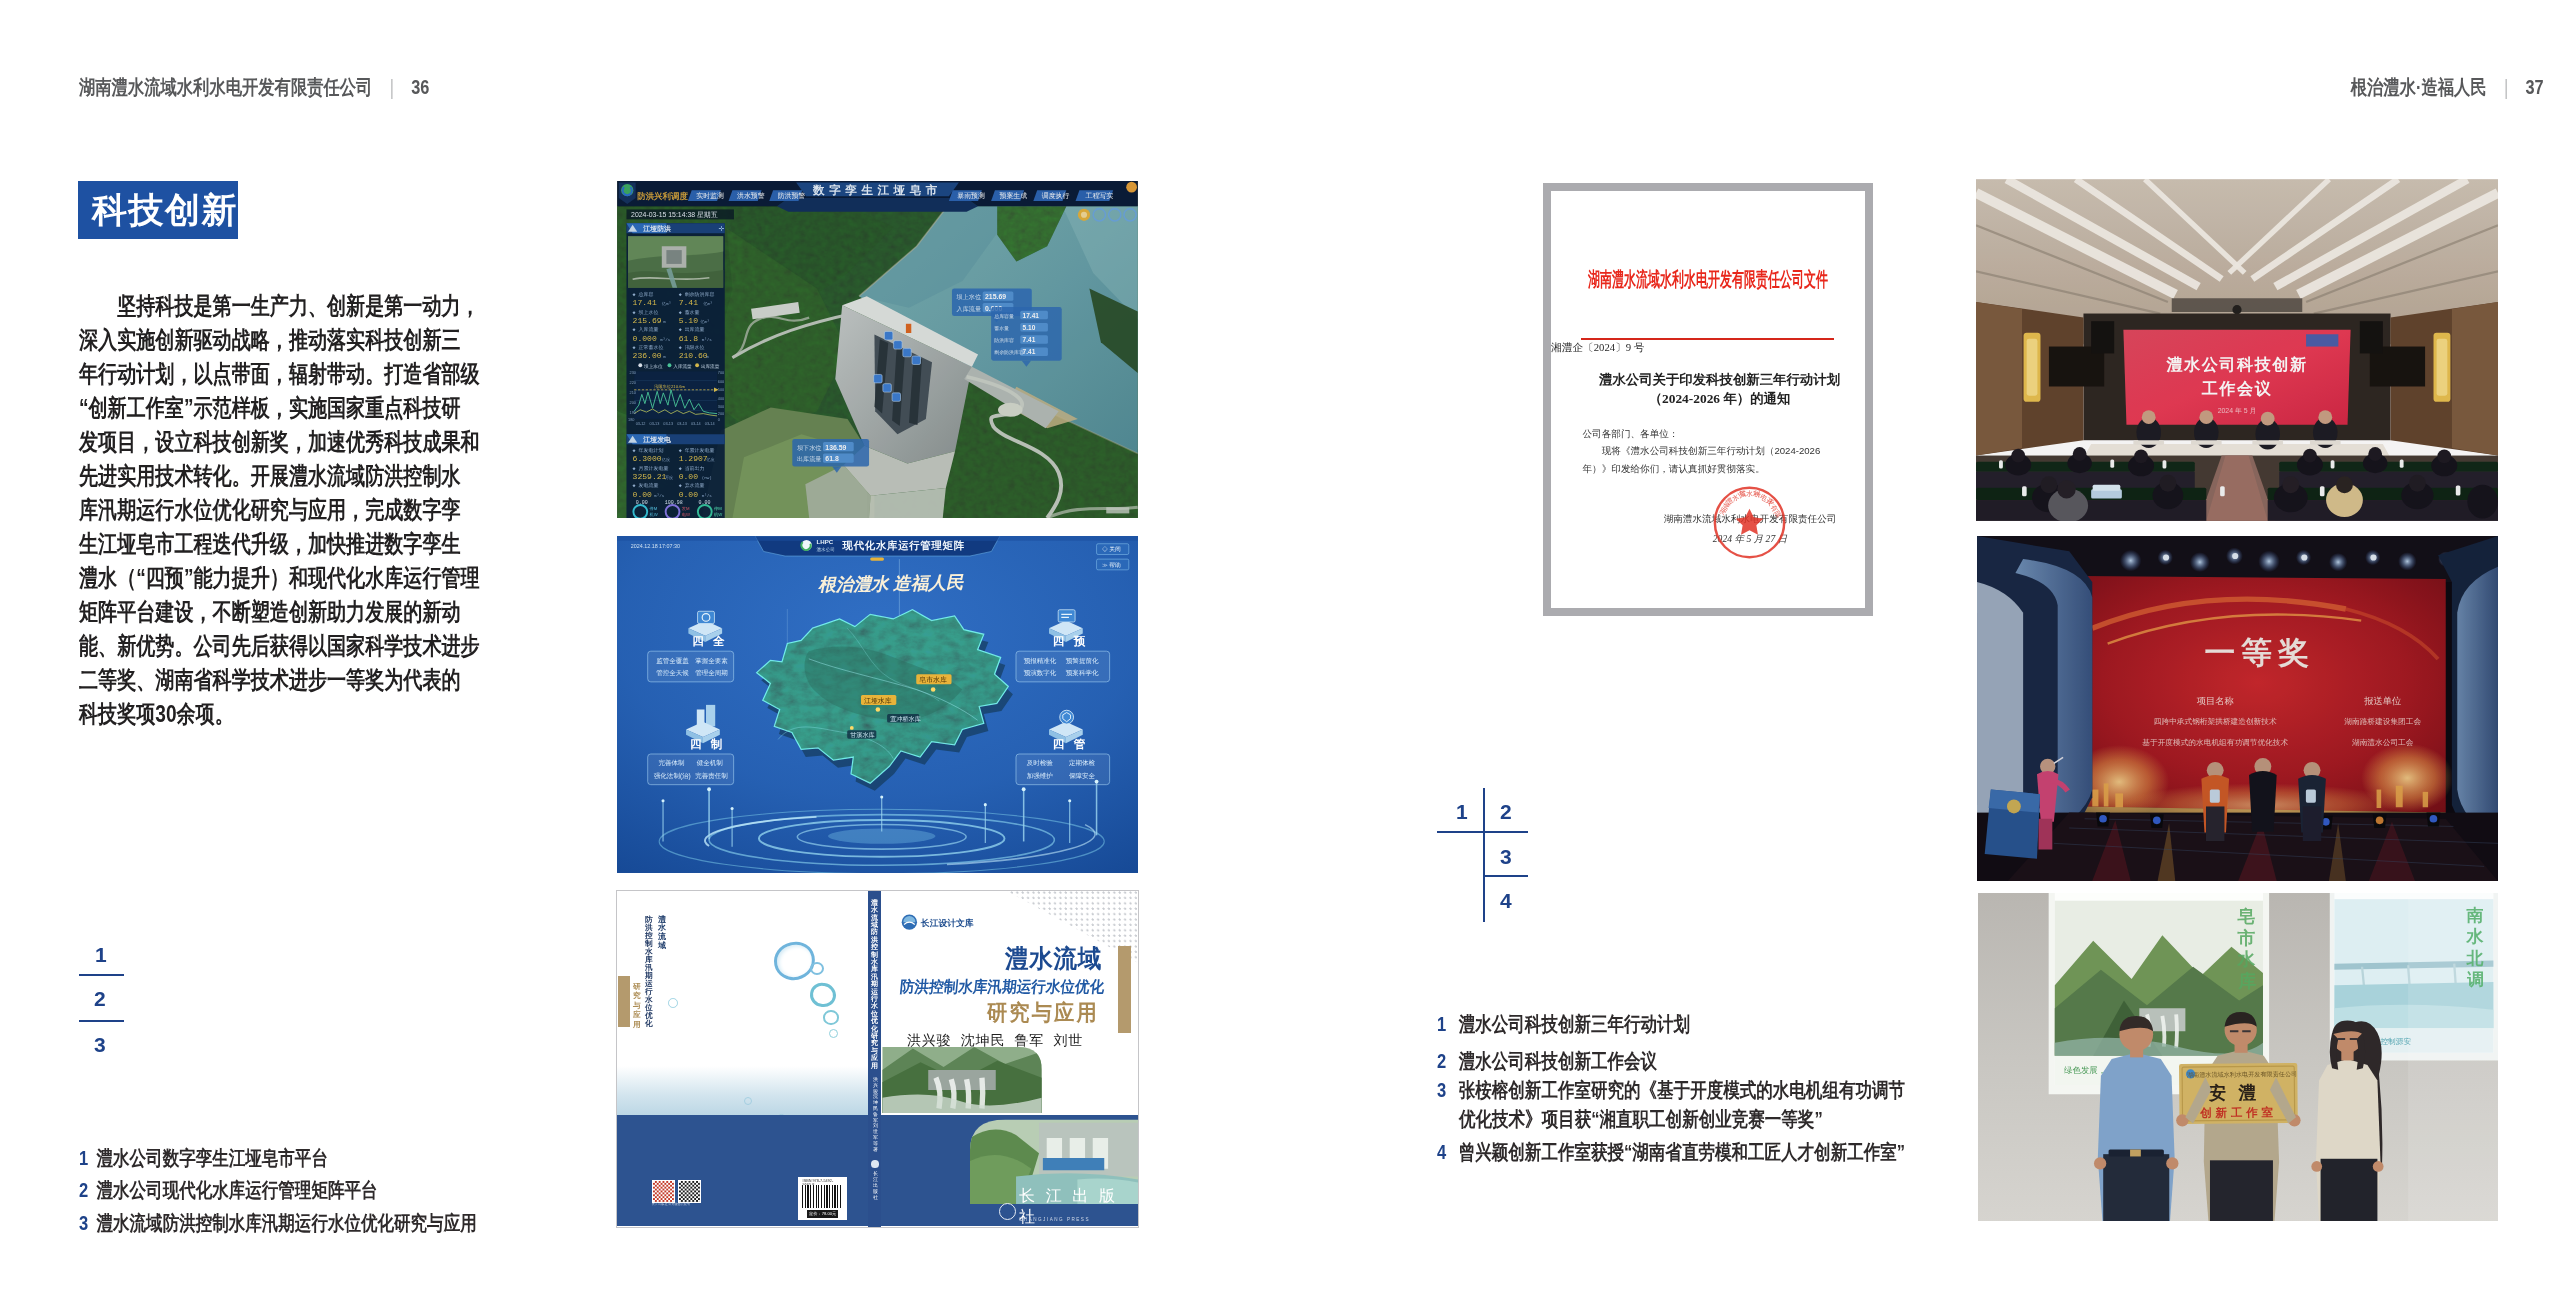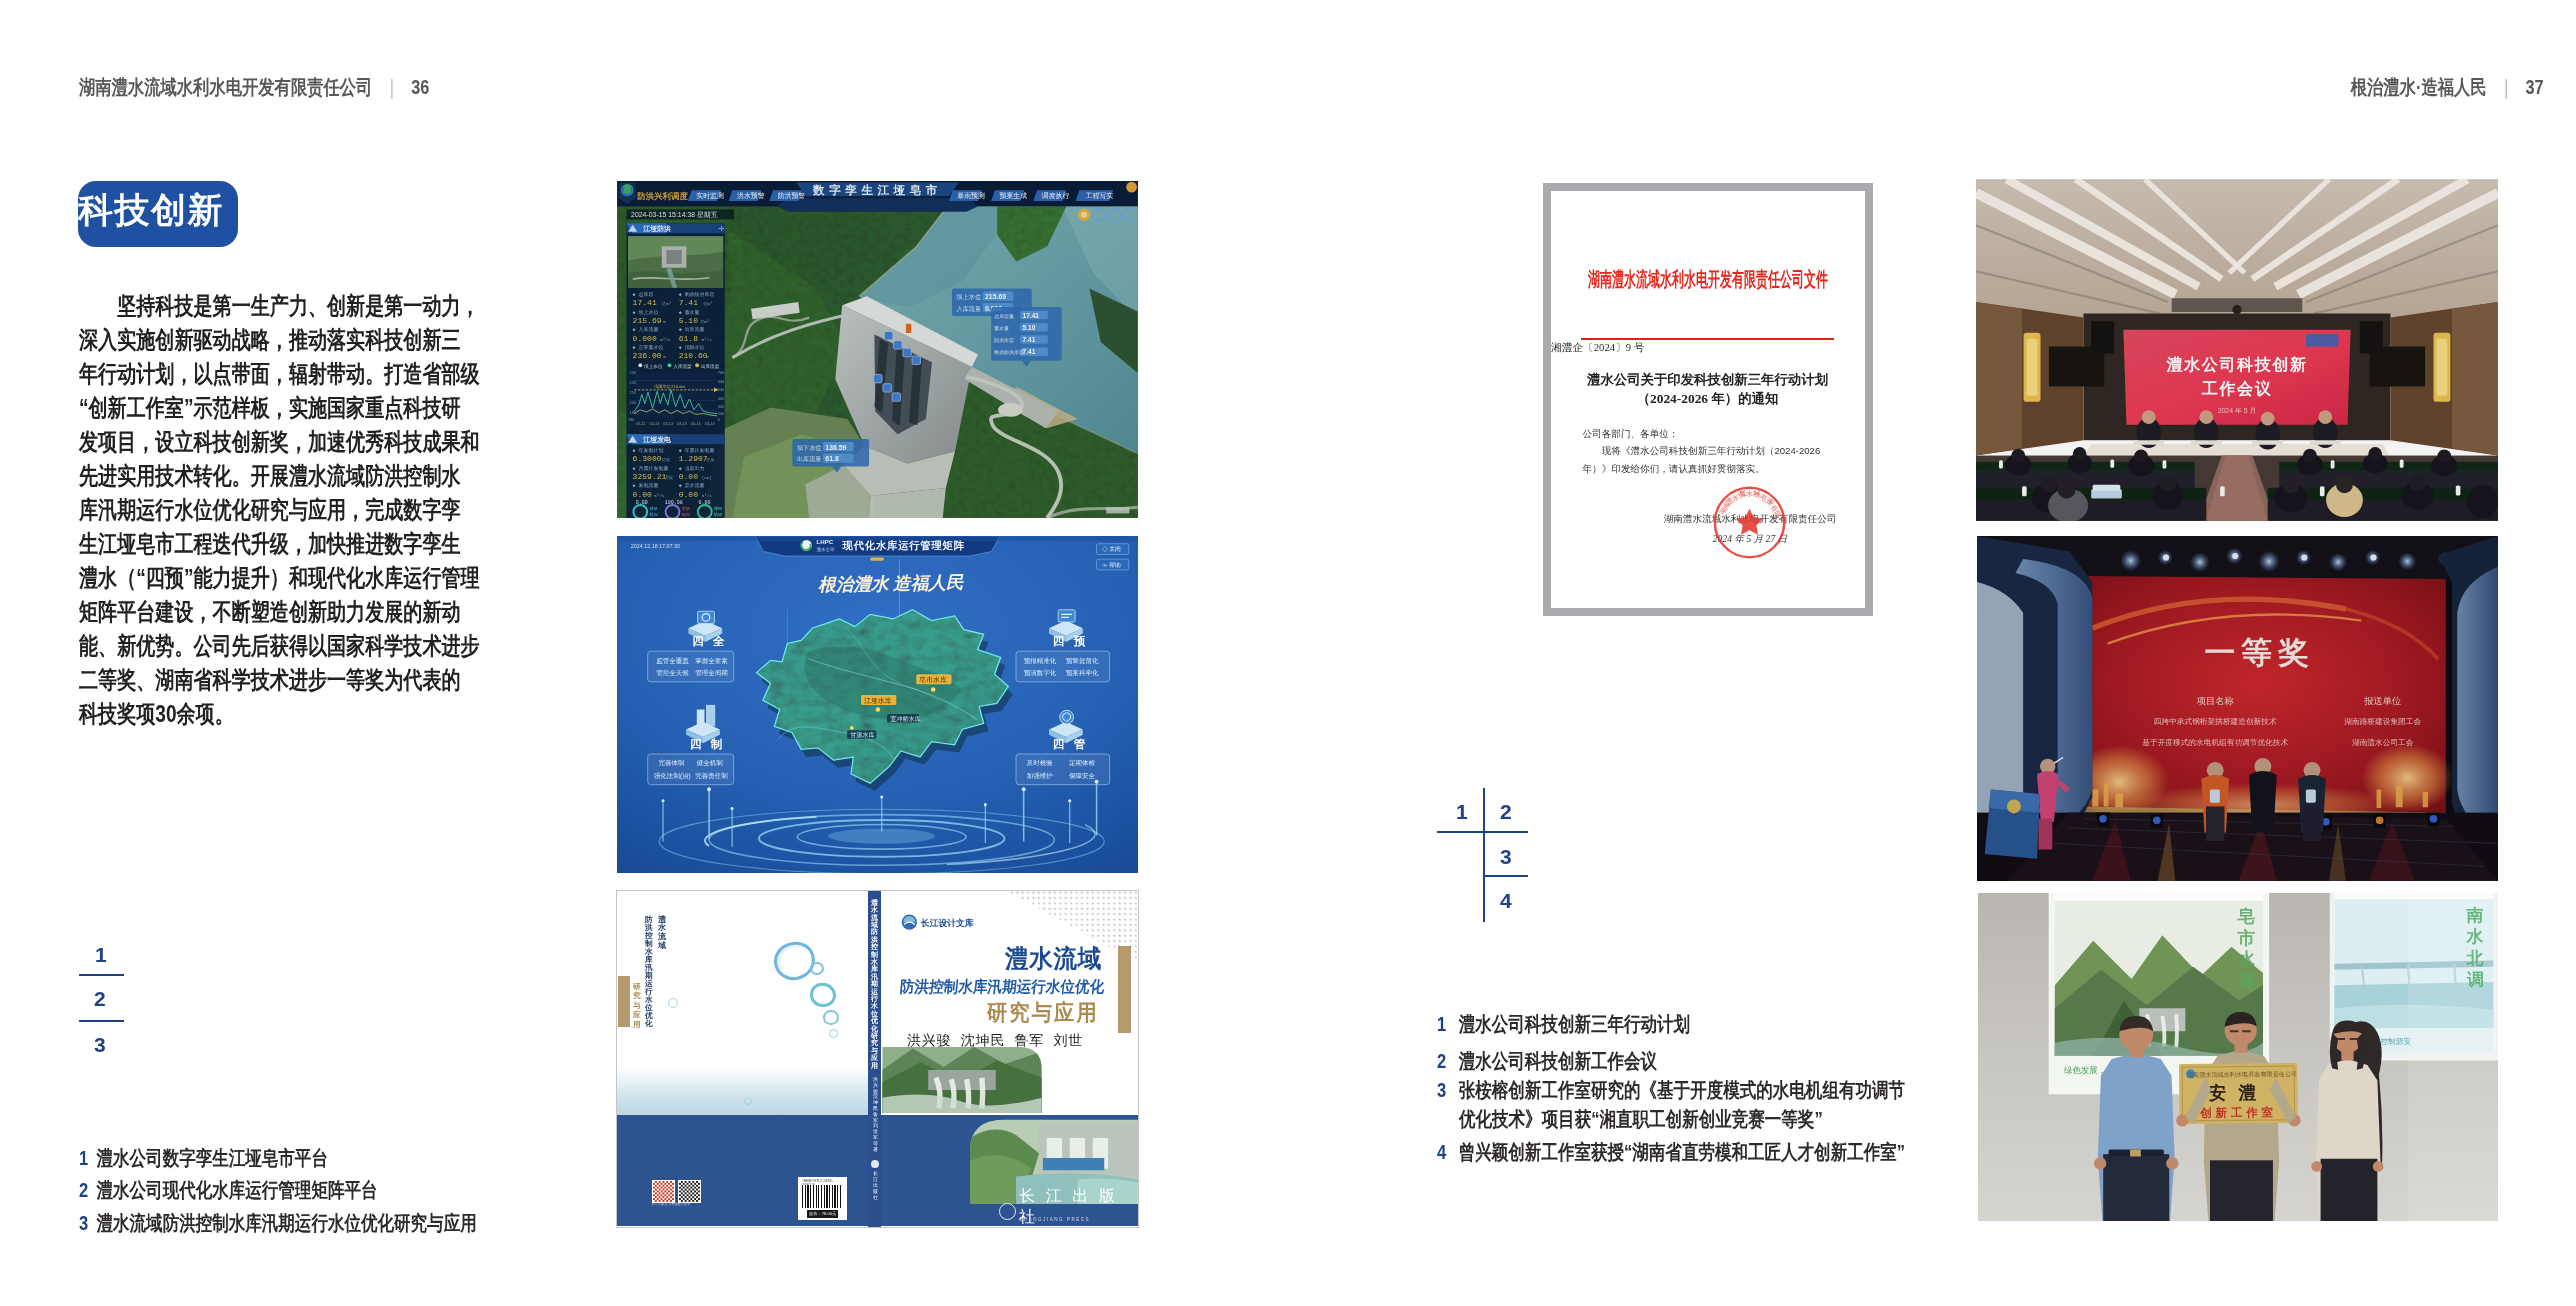--- a/index.html
+++ b/index.html
@@ -15,21 +15,21 @@
 .mline{position:absolute;height:1.5px;background:#1e4289;}
 </style>
 </head>
 <body>
 <div id="page">
 
 <div class="abs hdr" style="left:79px;top:74px;">湖南澧水流域水利水电开发有限责任公司<span class="sep">｜</span>36</div>
 
 <div class="abs hdr hdr2" style="right:80px;top:74px;">根治澧水·造福人民<span class="sep">｜</span>37</div>
 
-<div class="abs" style="left:78px;top:181px;width:160px;height:66px;background:#1e51a2;color:#ffffff;font-weight:bold;font-size:35px;text-align:left;line-height:58px;letter-spacing:1.5px;border-radius:18px;">科技创新</div>
+<div class="abs" style="left:78px;top:181px;width:160px;height:58px;background:#1e51a2;color:#ffffff;font-weight:bold;font-size:35px;text-align:right;line-height:58px;letter-spacing:1.5px;">科技创新</div>
 
 <div class="abs" style="left:79px;top:289px;width:507px;font-size:24px;line-height:34px;font-weight:bold;color:#222021;white-space:nowrap;transform:scaleX(0.795);transform-origin:left top;font-feature-settings:'halt' 1;">
 　　坚持科技是第一生产力、创新是第一动力，<br>
 深入实施创新驱动战略，推动落实科技创新三<br>
 年行动计划，以点带面，辐射带动。打造省部级<br>
 “创新工作室”示范样板，实施国家重点科技研<br>
 发项目，设立科技创新奖，加速优秀科技成果和<br>
 先进实用技术转化。开展澧水流域防洪控制水<br>
 库汛期运行水位优化研究与应用，完成数字孪<br>
 生江垭皂市工程迭代升级，加快推进数字孪生<br>
@@ -628,21 +628,21 @@
 </div>
 
 <div class="abs" style="left:1543px;top:183px;width:330px;height:433px;background:#ffffff;border:8.4px solid #ababaf;box-sizing:border-box;font-family:'Liberation Sans',sans-serif;">
 
   <div class="abs" style="left:157px;top:75px;font-size:20px;font-weight:bold;color:#e8271b;white-space:nowrap;transform:scaleX(0.60) translateX(-50%);transform-origin:left top;font-family:'Liberation Serif',serif;">湖南澧水流域水利水电开发有限责任公司文件</div>
 
   <div class="abs" style="left:0;top:129px;width:313px;text-align:left;font-size:10.7px;color:#2a2a2a;font-family:'Liberation Serif',serif;margin-top:21px;">湘澧企〔2024〕9 号</div>
 
   <div class="abs" style="left:30px;top:147px;width:253px;height:1.9px;background:#d5261a;"></div>
 
-  <div class="abs" style="left:0;top:179px;width:313px;text-align:center;font-size:13.4px;font-weight:bold;color:#222;line-height:19px;font-family:'Liberation Serif',serif;">澧水公司关于印发科技创新三年行动计划<br>（2024-2026 年）的通知</div>
+  <div class="abs" style="left:12px;top:179px;width:313px;text-align:center;font-size:13.4px;font-weight:bold;color:#222;line-height:19px;font-family:'Liberation Serif',serif;">澧水公司关于印发科技创新三年行动计划<br>（2024-2026 年）的通知</div>
 
   <div class="abs" style="left:31.5px;top:234px;width:253px;font-size:9.6px;color:#333;line-height:17.3px;font-family:Liberation Sans, sans-serif;">公司各部门、各单位：<br>　　现将《澧水公司科技创新三年行动计划（2024-2026 年）》印发给你们，请认真抓好贯彻落实。</div>
 
   <div class="abs" style="left:107px;top:322px;width:184px;text-align:center;font-size:9.6px;color:#333;font-family:'Liberation Serif',serif;">湖南澧水流域水利水电开发有限责任公司</div>
   <div class="abs" style="left:107px;top:342px;width:184px;text-align:center;font-size:9.6px;color:#333;font-family:'Liberation Serif',serif;font-style:italic;">2024 年 5 月 27 日</div>
 
   <svg class="abs" style="left:160px;top:293px;" width="77" height="77" viewBox="0 0 100 100">
     <circle cx="50" cy="50" r="45" fill="none" stroke="#e03326" stroke-width="3.2" opacity="0.85"></circle>
     <path d="M50,32 l5.5,11.2 12.4,1.8 -9,8.7 2.1,12.3 -11,-5.8 -11,5.8 2.1,-12.3 -9,-8.7 12.4,-1.8 Z" fill="#e03326" opacity="0.85"></path>
     <g fill="#e03326" opacity="0.8" font-size="9" font-family="Liberation Sans,sans-serif">

